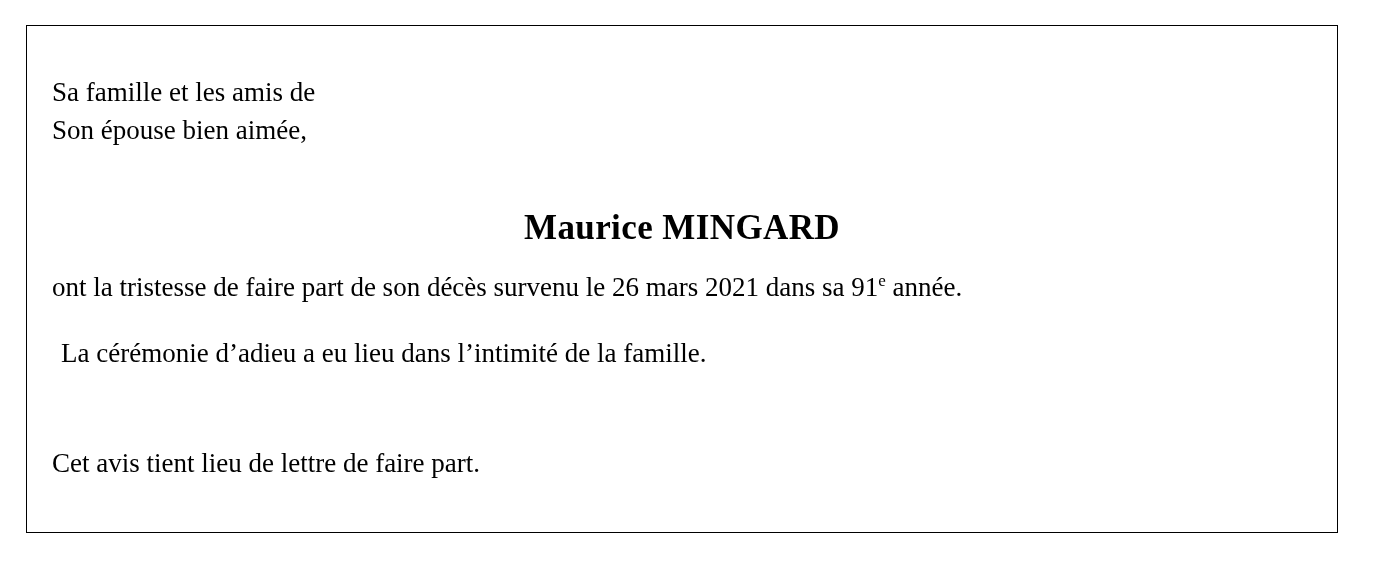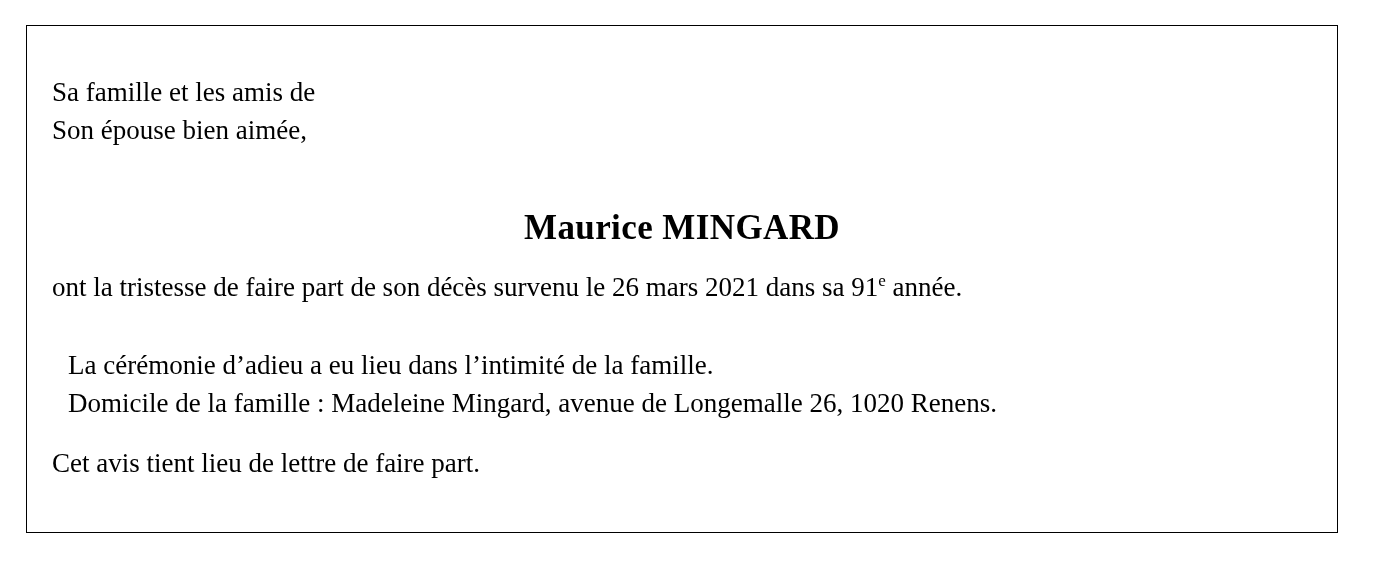--- a/index.html
+++ b/index.html
@@ -62,23 +62,22 @@
     font-size: 27px;
     line-height: 38px;
   }
   .announce sup {
     font-size: 17px;
     vertical-align: super;
     line-height: 0;
   }
   .details {
     position: absolute;
-    left: 16px;
+    left: 9px;
     top: 308px;
-    margin-top: 12px;
   }
   .closing {
     position: absolute;
     left: 0;
     right: 0;
     top: 418px;
     text-align: left;
     font-size: 27px;
     line-height: 38px;
   }
@@ -97,19 +96,18 @@
     <div class="name-block">
       <div class="name">Maurice MINGARD</div>
     </div>
 
     <div class="announce">
       <span>ont la tristesse de faire part de son décès survenu le 26 mars 2021 dans sa 91</span><sup>e</sup><span> année.</span>
     </div>
 
     <div class="details">
       <div class="line">La cérémonie d’adieu a eu lieu dans l’intimité de la famille.</div>
-      <div class="line">Domicile de la famille : Madeleine Mingard, avenue de Longemalle 26, 1020 Renens.</div>
     </div>
 
     <div class="closing">Cet avis tient lieu de lettre de faire part.</div>
 
   </div>
 </div>
 
 </body></html>

